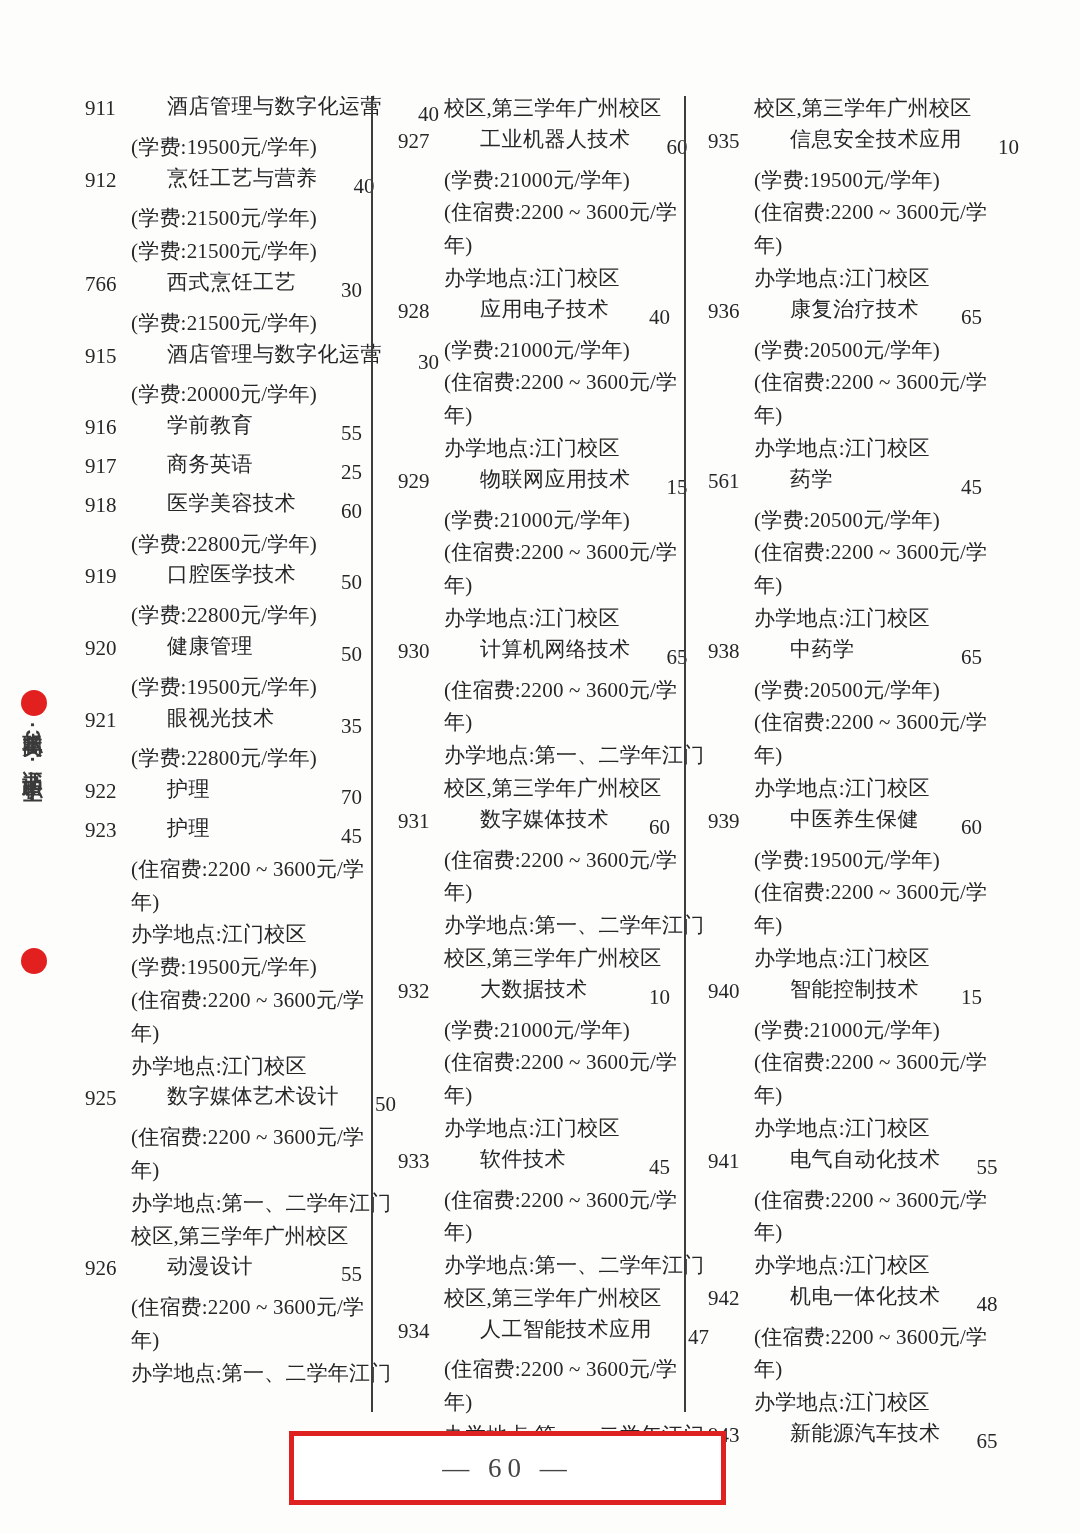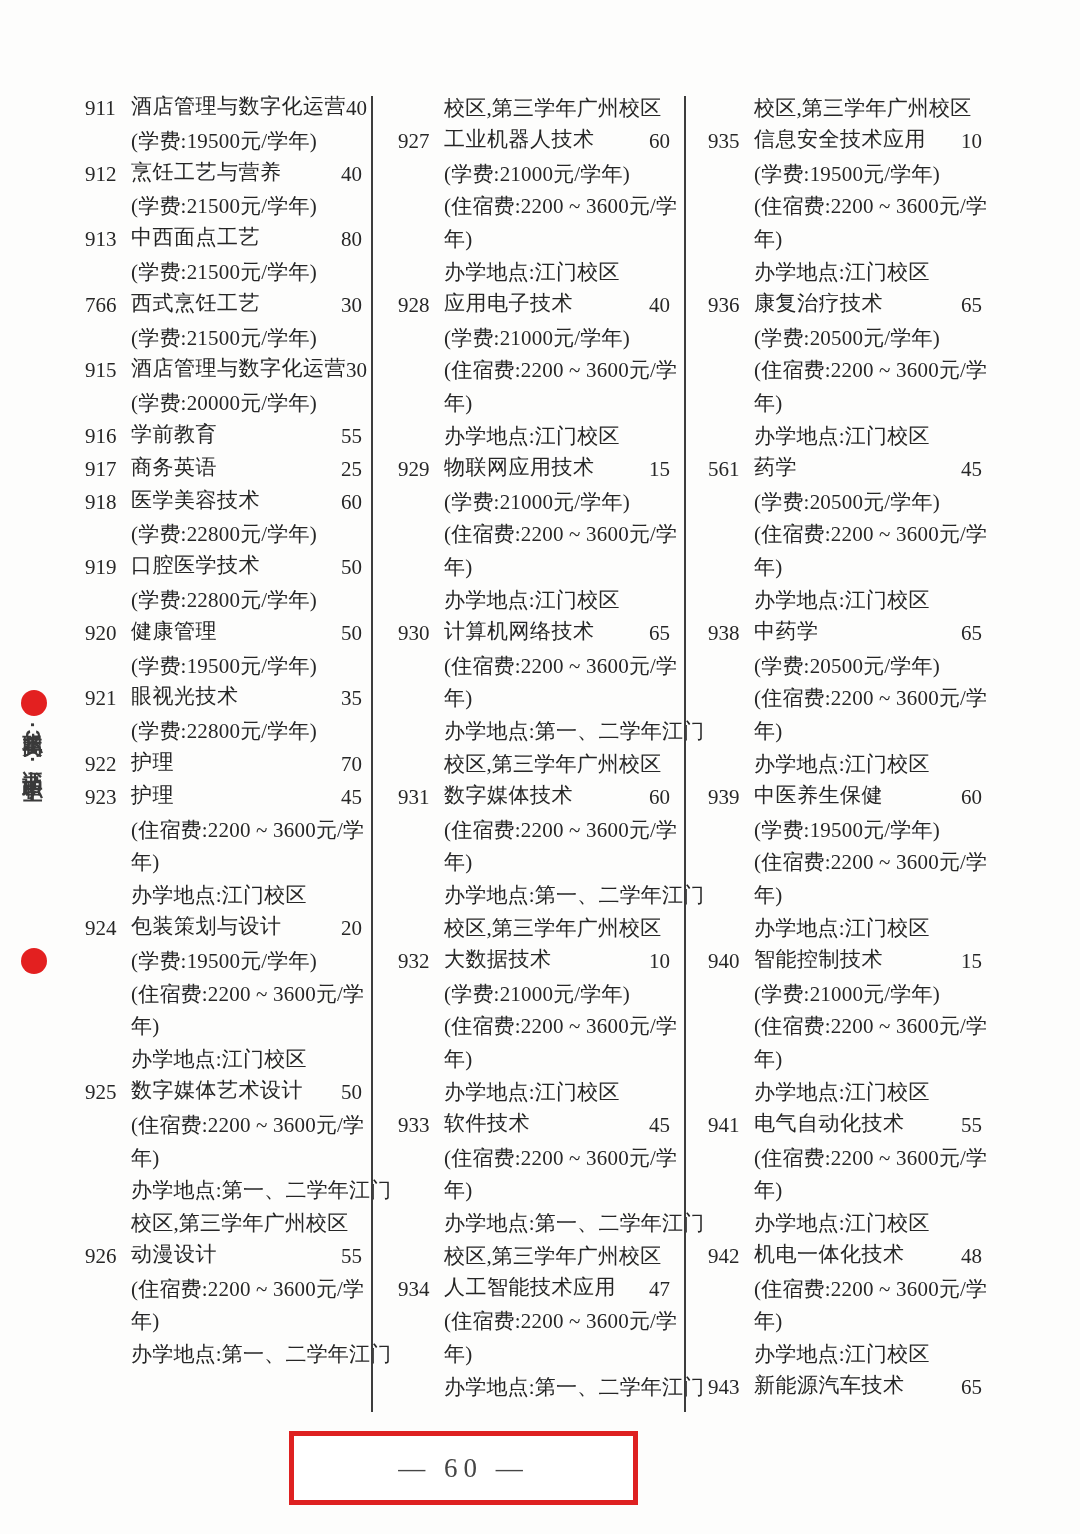--- a/index.html
+++ b/index.html
@@ -12,24 +12,24 @@
     overflow: hidden;
   }
   .page { position: absolute; inset: 0; background: #fdfdfc; }
 
   
   .col { position: absolute; top: 92px; font-size: 21px; line-height: 32.8px; }
   .col-1 { left: 85px;  width: 277px; }
   .col-2 { left: 398px; width: 272px; }
   .col-3 { left: 708px; width: 274px; }
 
-  .entry-row { display: flex; white-space: nowrap; }
+  .entry-row { display: flex; white-space: nowrap; gap: 36px; }
   .code  { flex: 0 0 46px; width: 46px; }
   .name  { letter-spacing: 0.5px; font-family: Liberation Mono, monospace; }
-  .quota { margin-left: auto; }
+  .quota { margin-left: auto; margin-top: 6px; }
   .detail-line { padding-left: 46px; white-space: nowrap; letter-spacing: 0.2px; }
 
   
   .divider { position: absolute; top: 96px; height: 1316px; width: 2px; background: #3d3d3d; }
   .div-1 { left: 371px; }
   .div-2 { left: 684px; }
 
   
   .sidebar { position: absolute; left: 0; top: 0; width: 70px; height: 100%; }
   .dot { position: absolute; left: 21px; width: 26px; height: 26px; border-radius: 50%; background: #e32020; }
@@ -38,21 +38,21 @@
   .side-label {
     position: absolute; left: 20px; top: 719px; height: 226px;
     writing-mode: vertical-rl; text-orientation: mixed;
     font-family: "Liberation Sans", "DejaVu Sans", sans-serif;
     font-weight: 700; font-size: 20px; color: #3a3a3a; letter-spacing: 1px;
     white-space: nowrap;
   }
 
   
   .footer-box {
-    position: absolute; left: 289px; top: 1431px; width: 349px; height: 74px;
+    position: absolute; left: 289px; top: 1431px; width: 437px; height: 74px;
     border: 5px solid #de2121; background: #ffffff;
     display: flex; align-items: center; justify-content: center;
     box-sizing: border-box;
   }
   .footer-box span { font-size: 27px; color: #454545; letter-spacing: 6px; }
 </style>
 </head>
 <body>
 
 <div class="page">
@@ -69,25 +69,20 @@
         <span class="name">酒店管理与数字化运营</span>
         <span class="quota">40</span>
       </div>
       <div class="detail-line">(学费:19500元/学年)</div>
       <div class="entry-row">
         <span class="code">912</span>
         <span class="name">烹饪工艺与营养</span>
         <span class="quota">40</span>
       </div>
       <div class="detail-line">(学费:21500元/学年)</div>
-      <div class="entry-row">
-        <span class="code">913</span>
-        <span class="name">中西面点工艺</span>
-        <span class="quota">80</span>
-      </div>
       <div class="detail-line">(学费:21500元/学年)</div>
       <div class="entry-row">
         <span class="code">766</span>
         <span class="name">西式烹饪工艺</span>
         <span class="quota">30</span>
       </div>
       <div class="detail-line">(学费:21500元/学年)</div>
       <div class="entry-row">
         <span class="code">915</span>
         <span class="name">酒店管理与数字化运营</span>
@@ -134,25 +129,20 @@
         <span class="quota">70</span>
       </div>
       <div class="entry-row">
         <span class="code">923</span>
         <span class="name">护理</span>
         <span class="quota">45</span>
       </div>
       <div class="detail-line">(住宿费:2200 ~ 3600元/学</div>
       <div class="detail-line">年)</div>
       <div class="detail-line">办学地点:江门校区</div>
-      <div class="entry-row">
-        <span class="code">924</span>
-        <span class="name">包装策划与设计</span>
-        <span class="quota">20</span>
-      </div>
       <div class="detail-line">(学费:19500元/学年)</div>
       <div class="detail-line">(住宿费:2200 ~ 3600元/学</div>
       <div class="detail-line">年)</div>
       <div class="detail-line">办学地点:江门校区</div>
       <div class="entry-row">
         <span class="code">925</span>
         <span class="name">数字媒体艺术设计</span>
         <span class="quota">50</span>
       </div>
       <div class="detail-line">(住宿费:2200 ~ 3600元/学</div>

